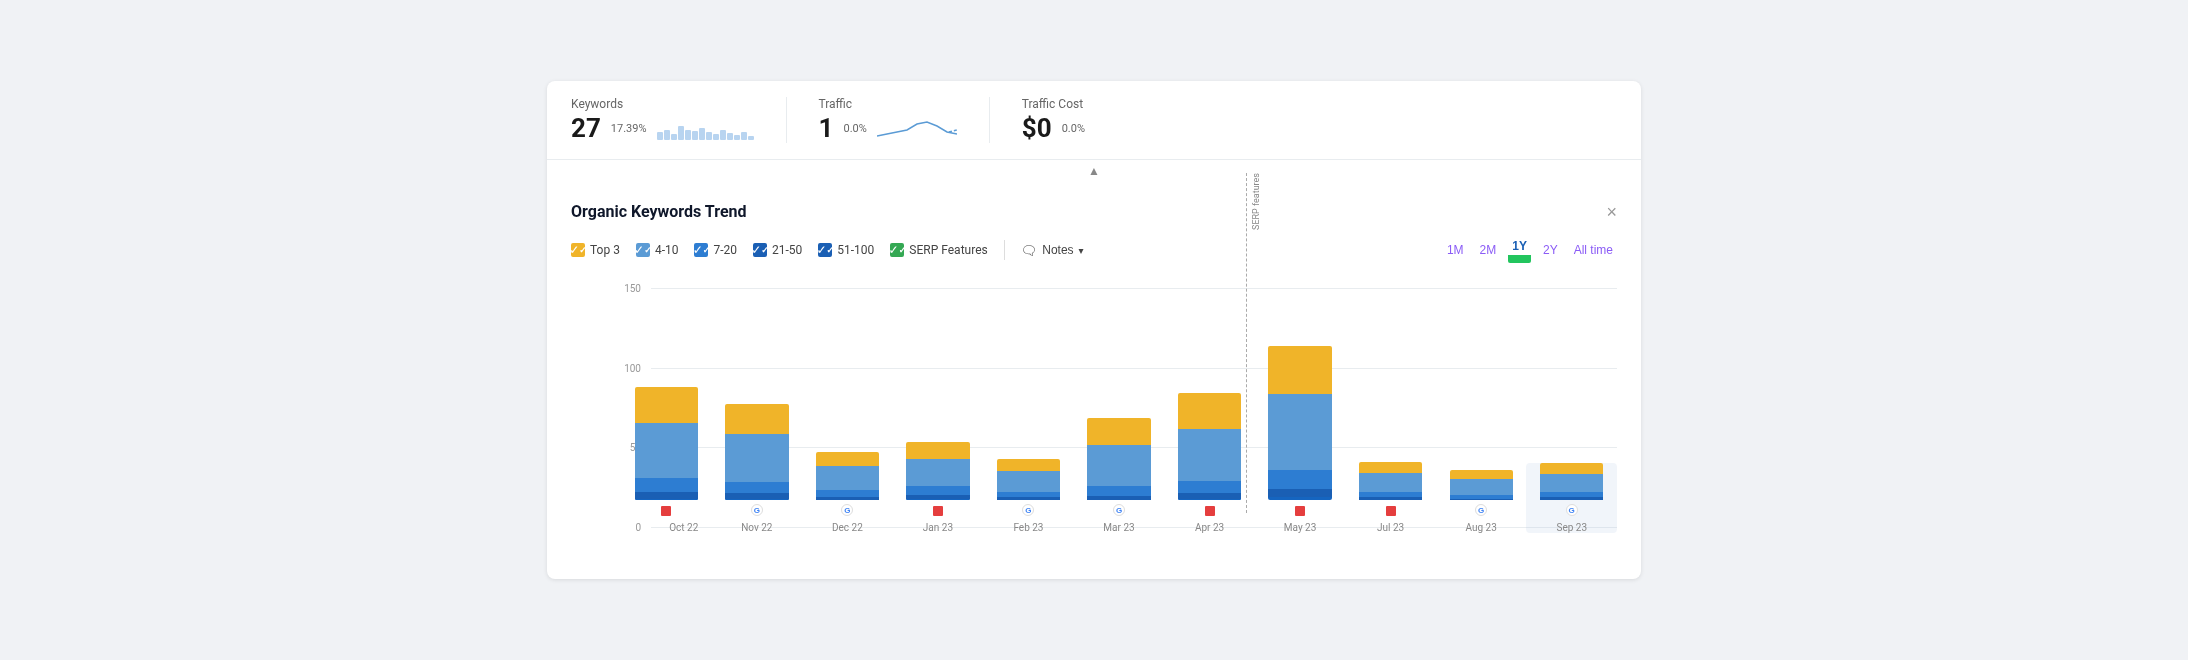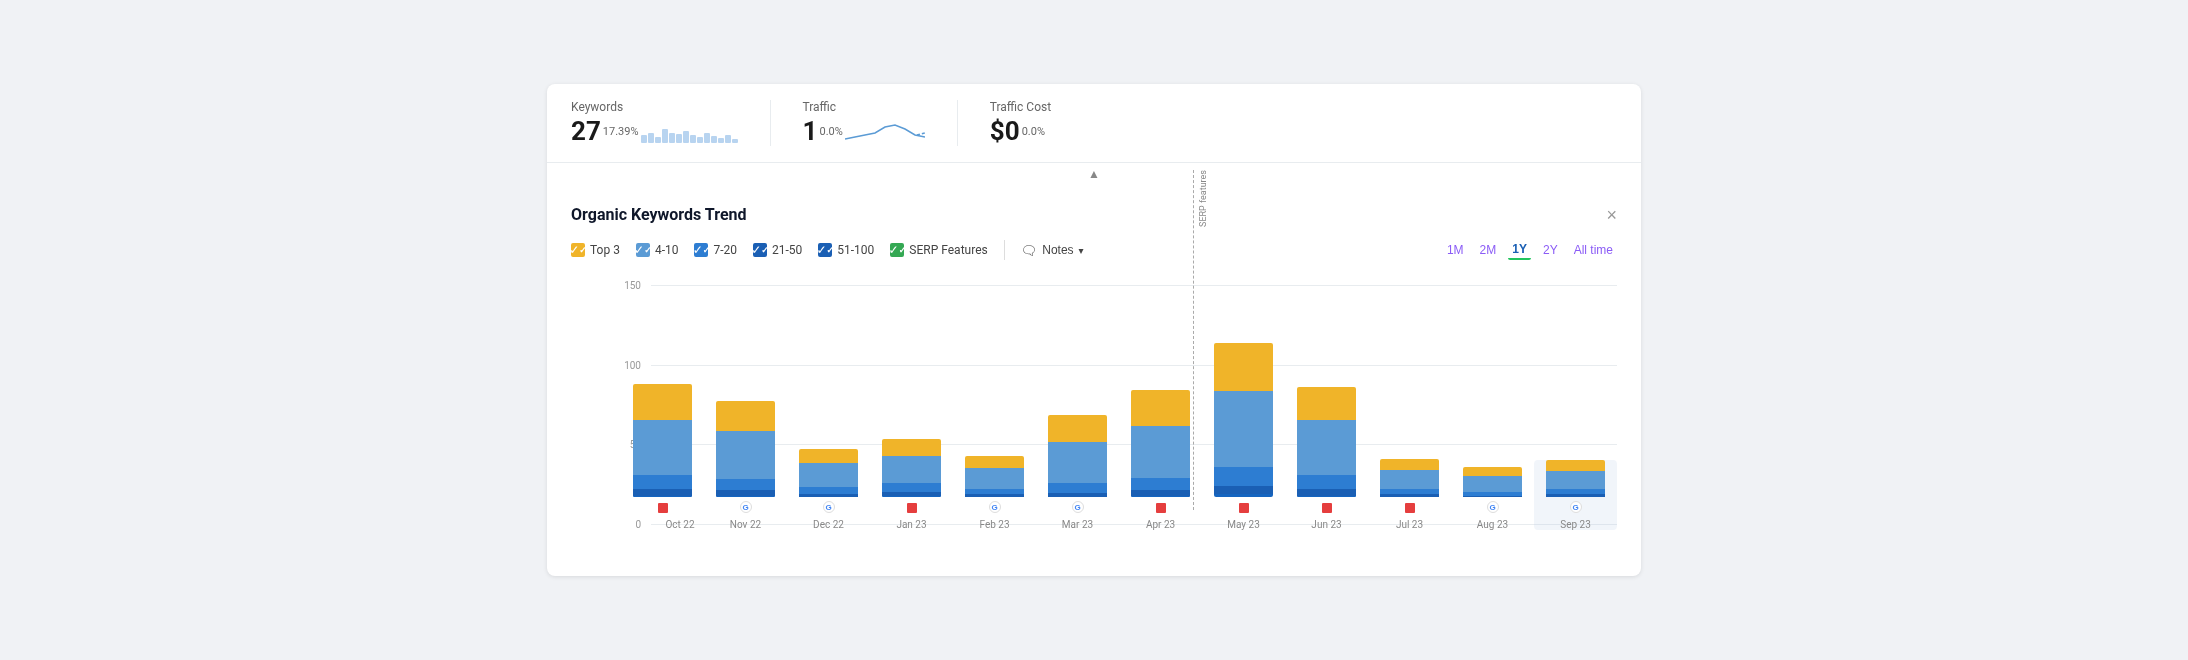--- a/index.html
+++ b/index.html
@@ -37,21 +37,21 @@
       border-right: none;
     }
     .stat-label {
       font-size: 12px;
       color: #666;
       margin-bottom: 2px;
     }
     .stat-value-row {
       display: flex;
       align-items: center;
-      gap: 2px;
+      gap: 10px;
     }
     .stat-number {
       font-size: 26px;
       font-weight: 700;
       color: #1a1a1a;
     }
     .stat-pct {
       font-size: 11px;
       color: #666;
     }
@@ -175,21 +175,21 @@
       cursor: pointer;
       padding: 2px 4px;
       border-radius: 2px;
       background: none;
       border: none;
       font-size: 12px;
       color: #8b5cf6;
     }
     .time-btn.active {
       color: #1a5fb4;
-      border-bottom: 2px solid #22c55e;
+      border-bottom: 8px solid #22c55e;
       font-weight: 600;
     }
 
     
     .chart-area {
       position: relative;
       height: 280px;
       display: flex;
       align-items: flex-end;
     }
@@ -511,33 +511,20 @@
                 <div class="bar-seg" style="height: 75.625px; background: rgb(91, 155, 213);"></div>
                 <div class="bar-seg" style="height: 48.125px; background: rgb(240, 180, 41); border-radius: 2px 2px 0px 0px;"></div>
                 <div style="position: absolute; bottom: -16px; left: 50%; transform: translateX(-50%);">
                   <div class="red-sq"></div>
                 </div>
               </div>
               <div class="bar-label" style="margin-top: 22px;">May 23</div>
             </div>
             <div class="bar-group">
               <div class="bar-stack" style="position: relative;">
-                <div class="bar-seg" style="height: 1.375px; background: rgb(21, 101, 192); border-radius: 0px 0px 2px 2px;"></div>
-                <div class="bar-seg" style="height: 6.875px; background: rgb(26, 95, 180);"></div>
-                <div class="bar-seg" style="height: 13.75px; background: rgb(45, 125, 210);"></div>
-                <div class="bar-seg" style="height: 55px; background: rgb(91, 155, 213);"></div>
-                <div class="bar-seg" style="height: 33px; background: rgb(240, 180, 41); border-radius: 2px 2px 0px 0px;"></div>
-                <div style="position: absolute; bottom: -16px; left: 50%; transform: translateX(-50%);">
-                  <div class="red-sq"></div>
-                </div>
-              </div>
-              <div class="bar-label" style="margin-top: 22px;">Jun 23</div>
-            </div>
-            <div class="bar-group">
-              <div class="bar-stack" style="position: relative;">
                 <div class="bar-seg" style="height: 0px; background: rgb(21, 101, 192); border-radius: 0px 0px 2px 2px;"></div>
                 <div class="bar-seg" style="height: 2.75px; background: rgb(26, 95, 180);"></div>
                 <div class="bar-seg" style="height: 5.5px; background: rgb(45, 125, 210);"></div>
                 <div class="bar-seg" style="height: 19.25px; background: rgb(91, 155, 213);"></div>
                 <div class="bar-seg" style="height: 11px; background: rgb(240, 180, 41); border-radius: 2px 2px 0px 0px;"></div>
                 <div style="position: absolute; bottom: -16px; left: 50%; transform: translateX(-50%);">
                   <div class="red-sq"></div>
                 </div>
               </div>
               <div class="bar-label" style="margin-top: 22px;">Jul 23</div>

